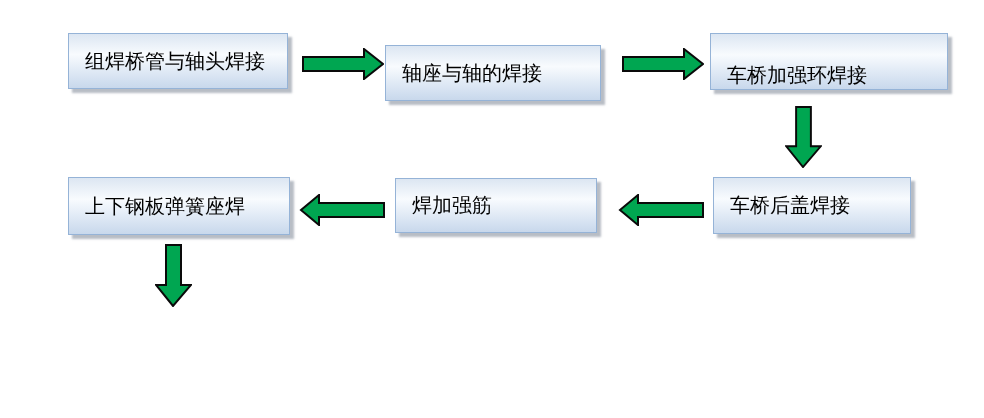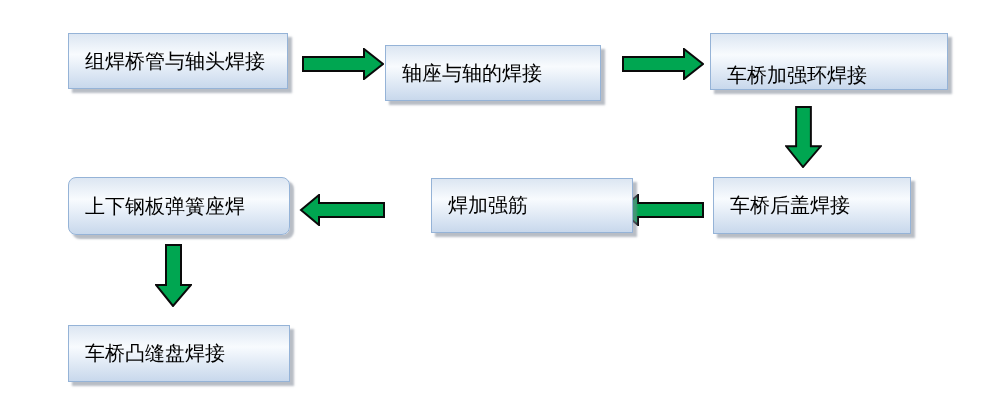--- a/index.html
+++ b/index.html
@@ -36,22 +36,22 @@
   .arrow polygon {
     fill: var(--arrow-fill, #00a651);
     stroke: var(--arrow-outline, #000000);
     stroke-width: 2;
     stroke-linejoin: miter;
   }
   .n1 { left: 68px;  top: 33px;  width: 220px; height: 56px; }
   .n2 { left: 385px; top: 33px;  width: 216px; height: 56px; margin-top: 12px; }
   .n3 { left: 710px; top: 33px;  width: 238px; height: 57px; align-items: flex-end; }
   .n4 { left: 713px; top: 177px; width: 198px; height: 57px; align-items: center; }
-  .n5 { left: 395px; top: 178px; width: 202px; height: 55px; margin-left: 36px; }
-  .n6 { left: 68px;  top: 177px; width: 222px; height: 58px; border-radius: 8px; }
+  .n5 { left: 395px; top: 178px; width: 202px; height: 55px; }
+  .n6 { left: 68px;  top: 177px; width: 222px; height: 58px; }
   .n7 { left: 68px;  top: 325px; width: 222px; height: 57px; }
   .a1 { left: 302px; top: 48px; }
   .a2 { left: 622px; top: 48px; }
   .a3 { left: 785px; top: 106px; }
   .a4 { left: 618px; top: 194px; }
   .a5 { left: 299px; top: 194px; }
   .a6 { left: 155px; top: 244px; }
 </style>
 </head>
 <body>
@@ -99,17 +99,14 @@
   </svg>
 
   <div class="node n6">
     <span>上下钢板弹簧座焊</span>
   </div>
 
   <svg class="arrow a6" width="37" height="63" viewBox="0 0 37 63">
     <polygon points="11,1 26,1 26,41 36,41 18,62 1,41 11,41"></polygon>
   </svg>
 
-  <div class="node n7">
-    <span>车桥凸缝盘焊接</span>
-  </div>
 
 </div>
 
 </body></html>

